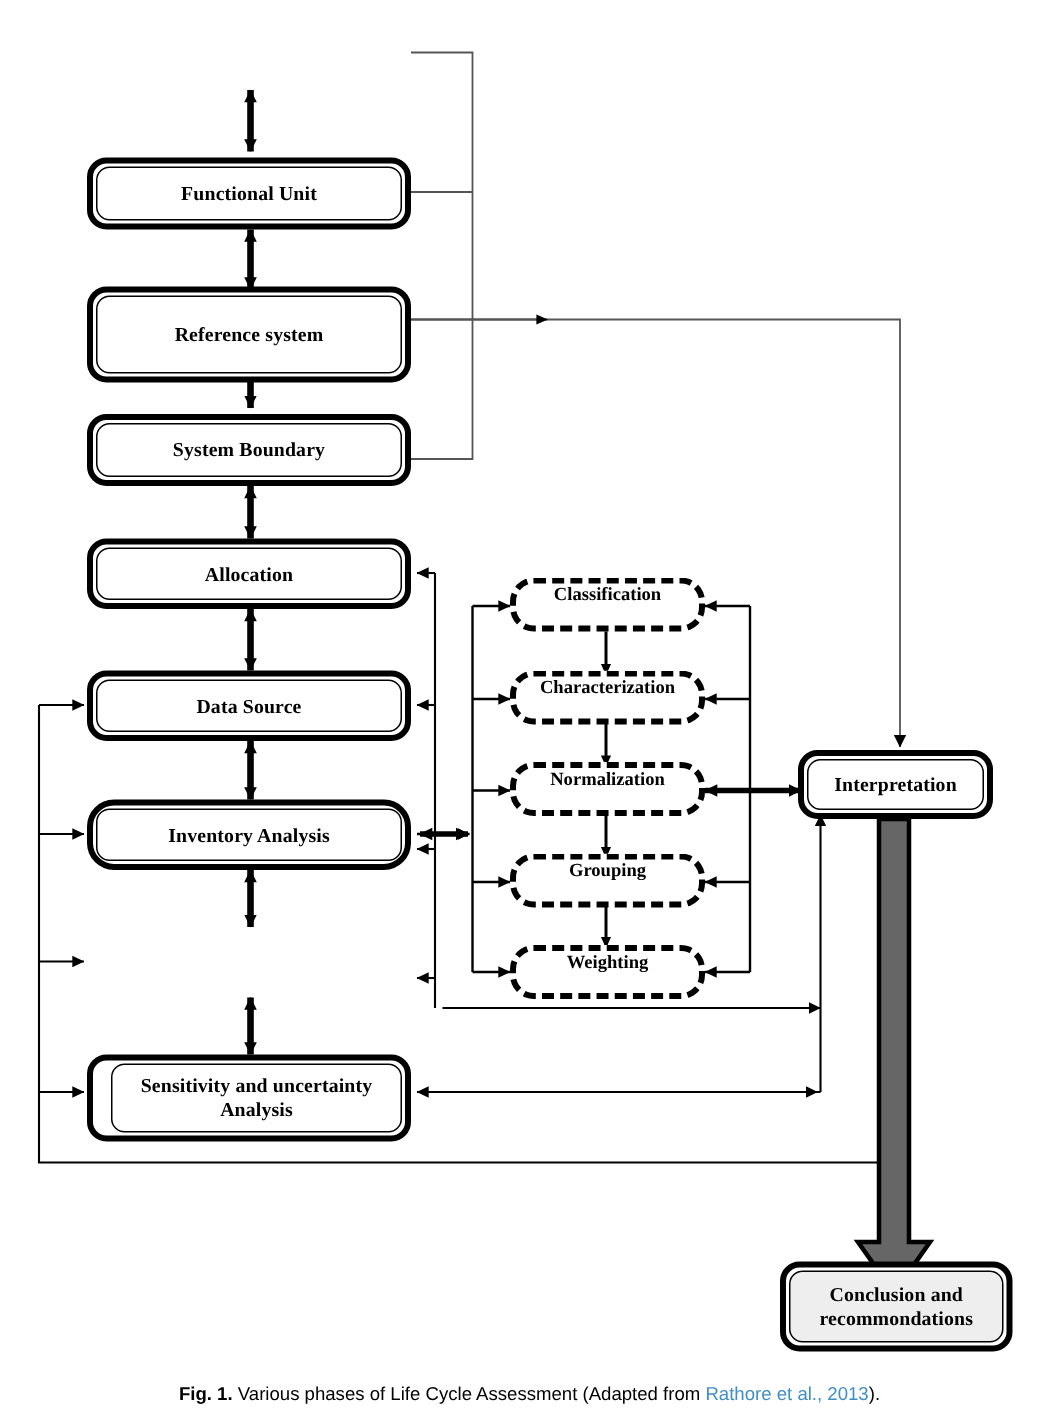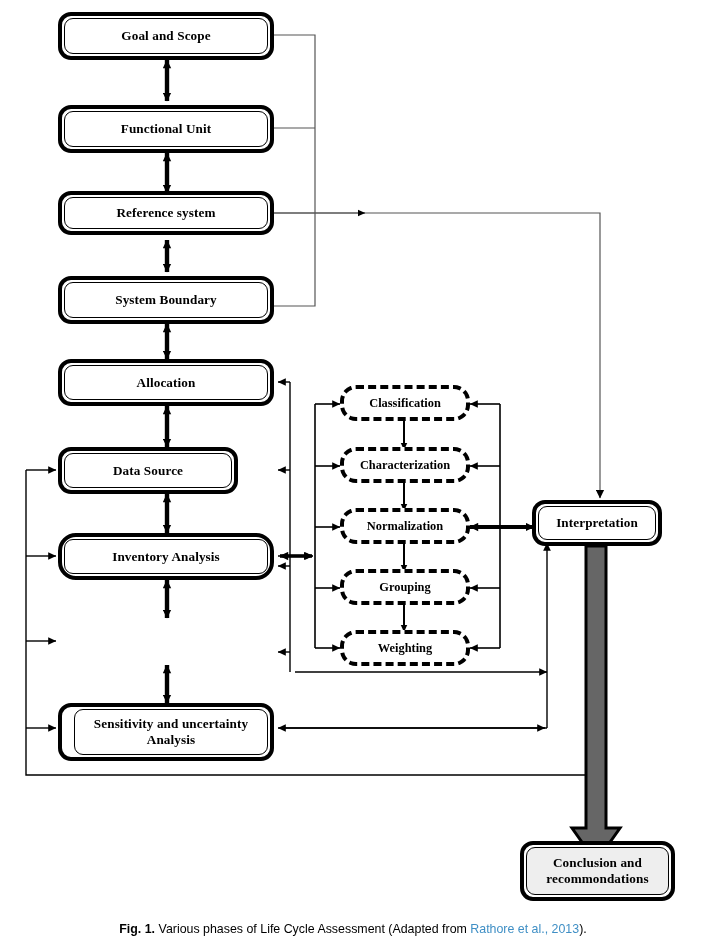--- a/index.html
+++ b/index.html
@@ -53,21 +53,21 @@
   .node.shaded > .inner {
     background: #eeeeee;
   }
   .dashnode {
     position: absolute;
     box-sizing: border-box;
     border: 4px dashed #000000;
     border-radius: 16px;
     background: #ffffff;
     display: flex;
-    align-items: center;
+    align-items: flex-start;
     justify-content: center;
     text-align: center;
     font-weight: bold;
     font-size: 12.4px;
     color: #000000;
     z-index: 5;
   }
   #caption {
     position: absolute;
     left: 0;
@@ -188,41 +188,38 @@
       <path d="M547,672 L547,728"></path>
       <line x1="547" y1="728" x2="278" y2="728" marker-end="url(#ah-mid)"></line>
       <line x1="280" y1="728" x2="545" y2="728" marker-end="url(#ah-mid)"></line>
     </g>
 
     <g>
       <path d="M586,546 L606,546 L606,828 L620,828 L596,862 L572,828 L586,828 Z" fill="#666666" stroke="#000000" stroke-width="3"></path>
     </g>
   </svg>
 
-  <div class="node" style="left:58px; top:12px; width:216px; height:48px;">
-    <div class="inner">Goal and Scope</div>
-  </div>
 
   <div class="node" style="left:58px; top:105px; width:216px; height:48px;">
     <div class="inner">Functional Unit</div>
   </div>
 
-  <div class="node" style="left:58px; top:191px; width:216px; height:44px;">
+  <div class="node" style="left:58px; top:191px; width:216px; height:64px;">
     <div class="inner">Reference system</div>
   </div>
 
   <div class="node" style="left:58px; top:276px; width:216px; height:48px;">
     <div class="inner">System Boundary</div>
   </div>
 
   <div class="node" style="left:58px; top:359px; width:216px; height:47px;">
     <div class="inner">Allocation</div>
   </div>
 
-  <div class="node" style="left:58px; top:447px; width:180px; height:47px;">
+  <div class="node" style="left:58px; top:447px; width:216px; height:47px;">
     <div class="inner">Data Source</div>
   </div>
 
   <div class="node" style="left:58px; top:533px; width:216px; height:47px;border-radius:18px;">
     <div class="inner">Inventory Analysis</div>
   </div>
 
 
   <div class="node" style="left:58px; top:703px; width:216px; height:58px;padding-left:12px;">
     <div class="inner" style="padding:0 14px;">Sensitivity and uncertainty Analysis</div>

